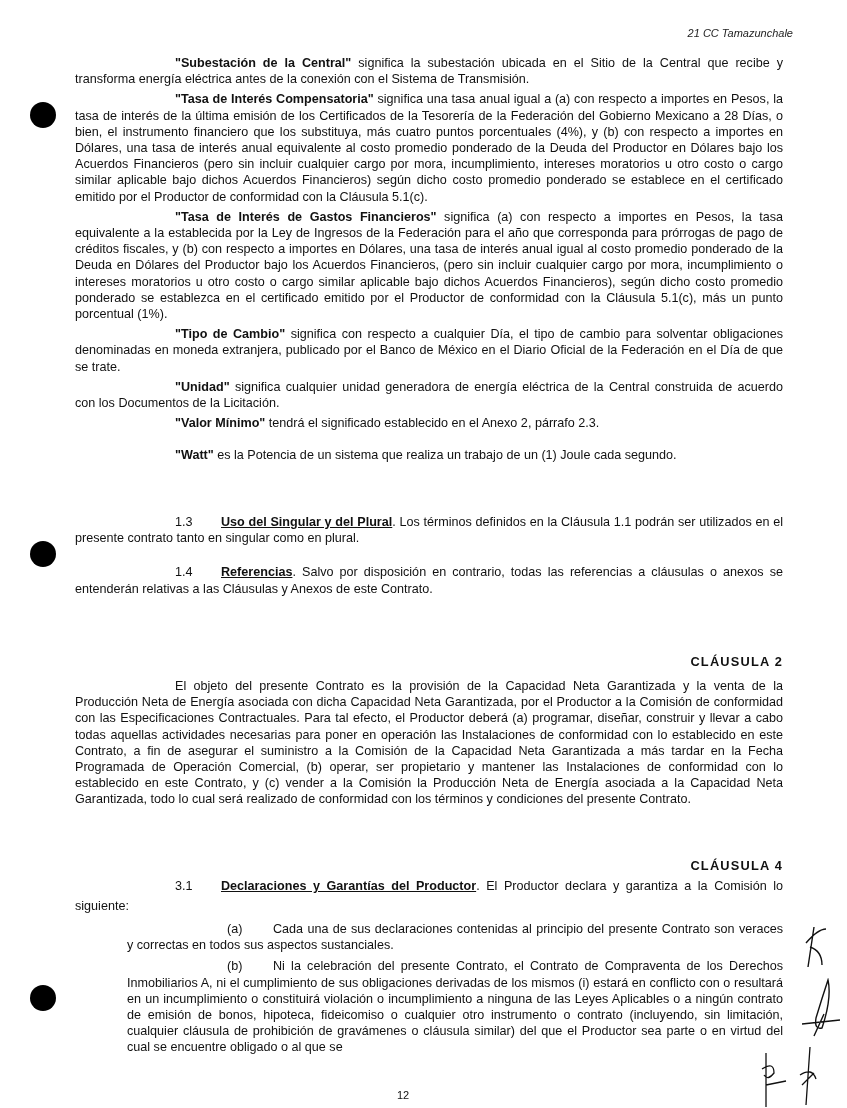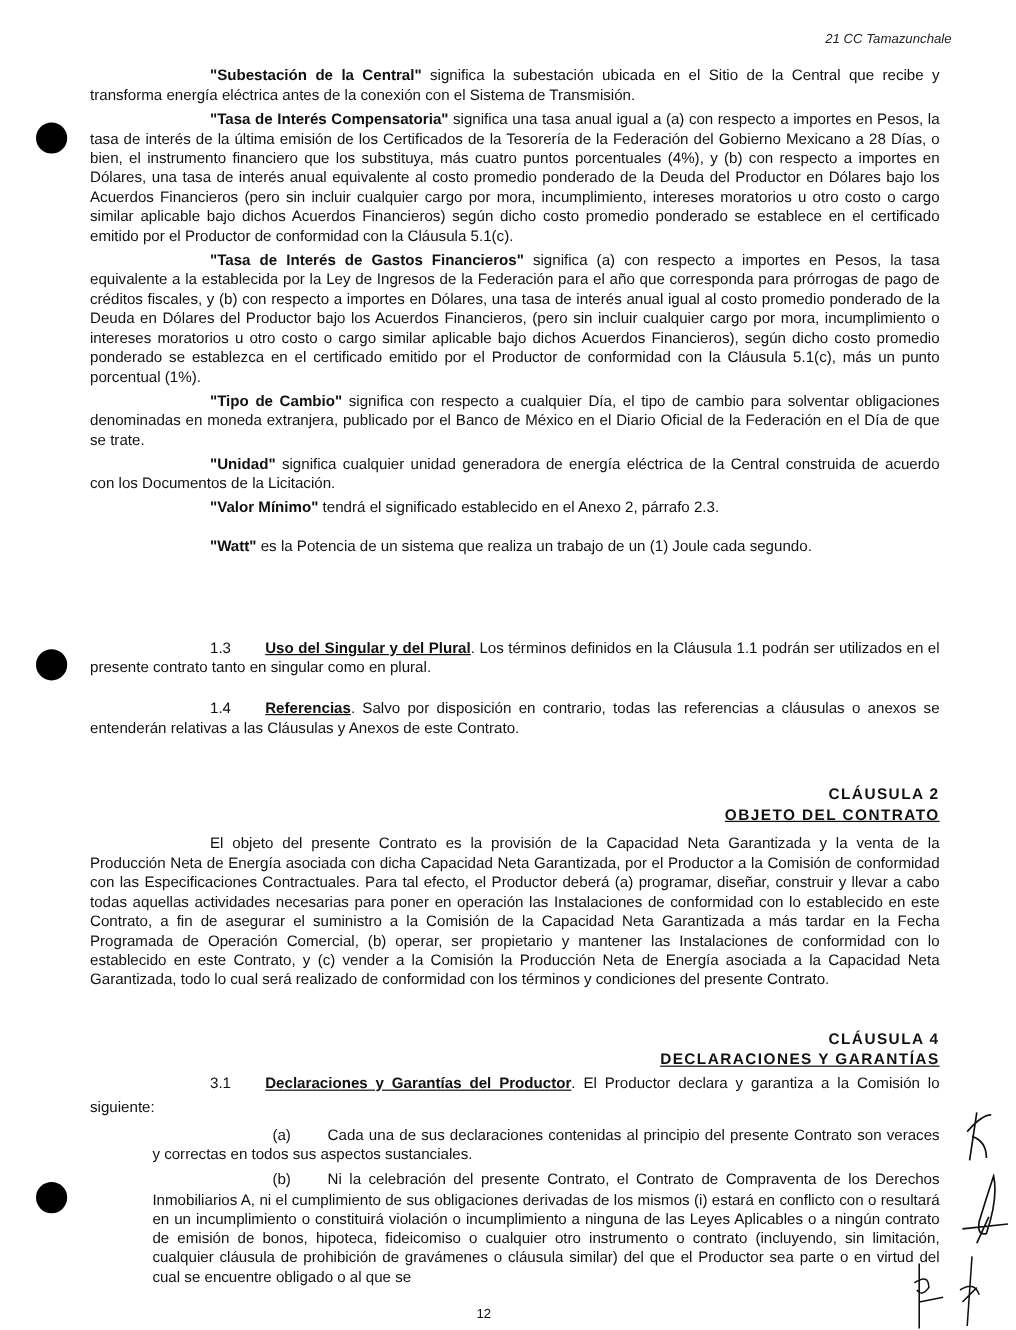--- a/index.html
+++ b/index.html
@@ -37,33 +37,31 @@
     <p class="p"><b>"Subestación de la Central"</b><span> significa la subestación ubicada en el Sitio de la Central que recibe y transforma energía eléctrica antes de la conexión con el Sistema de Transmisión.</span></p>
     <p class="p" style="margin-top:4px"><b>"Tasa de Interés Compensatoria"</b><span> significa una tasa anual igual a (a) con respecto a importes en Pesos, la tasa de interés de la última emisión de los Certificados de la Tesorería de la Federación del Gobierno Mexicano a 28 Días, o bien, el instrumento financiero que los substituya, más cuatro puntos porcentuales (4%), y (b) con respecto a importes en Dólares, una tasa de interés anual equivalente al costo promedio ponderado de la Deuda del Productor en Dólares bajo los Acuerdos Financieros (pero sin incluir cualquier cargo por mora, incumplimiento, intereses moratorios u otro costo o cargo similar aplicable bajo dichos Acuerdos Financieros) según dicho costo promedio ponderado se establece en el certificado emitido por el Productor de conformidad con la Cláusula 5.1(c).</span></p>
     <p class="p" style="margin-top:4px"><b>"Tasa de Interés de Gastos Financieros"</b><span> significa (a) con respecto a importes en Pesos, la tasa equivalente a la establecida por la Ley de Ingresos de la Federación para el año que corresponda para prórrogas de pago de créditos fiscales, y (b) con respecto a importes en Dólares, una tasa de interés anual igual al costo promedio ponderado de la Deuda en Dólares del Productor bajo los Acuerdos Financieros, (pero sin incluir cualquier cargo por mora, incumplimiento o intereses moratorios u otro costo o cargo similar aplicable bajo dichos Acuerdos Financieros), según dicho costo promedio ponderado se establezca en el certificado emitido por el Productor de conformidad con la Cláusula 5.1(c), más un punto porcentual (1%).</span></p>
     <p class="p" style="margin-top:4px"><b>"Tipo de Cambio"</b><span> significa con respecto a cualquier Día, el tipo de cambio para solventar obligaciones denominadas en moneda extranjera, publicado por el Banco de México en el Diario Oficial de la Federación en el Día de que se trate.</span></p>
     <p class="p" style="margin-top:4px"><b>"Unidad"</b><span> significa cualquier unidad generadora de energía eléctrica de la Central construida de acuerdo con los Documentos de la Licitación.</span></p>
     <p class="p" style="margin-top:4px"><b>"Valor Mínimo"</b><span> tendrá el significado establecido en el Anexo 2, párrafo 2.3.</span></p>
     <p class="p" style="margin-top:16px"><b>"Watt"</b><span> es la Potencia de un sistema que realiza un trabajo de un (1) Joule cada segundo.</span></p>
   </div>
 
   <div class="text" style="top:514px">
-    <p class="sec" style="margin-top:18px"><span class="num">1.3</span><u>Uso del Singular y del Plural</u><span>. Los términos definidos en la Cláusula 1.1 podrán ser utilizados en el presente contrato tanto en singular como en plural.</span></p>
+    <p class="sec" style=""><span class="num">1.3</span><u>Uso del Singular y del Plural</u><span>. Los términos definidos en la Cláusula 1.1 podrán ser utilizados en el presente contrato tanto en singular como en plural.</span></p>
     <p class="sec" style="margin-top:18px"><span class="num">1.4</span><u>Referencias</u><span>. Salvo por disposición en contrario, todas las referencias a cláusulas o anexos se entenderán relativas a las Cláusulas y Anexos de este Contrato.</span></p>
   </div>
 
   <div class="text" style="top:653px">
     <div class="clause-title">CLÁUSULA 2</div>
-    <div class="clause-title"><u>OBJETO DEL CONTRATO</u></div>
     <p class="p" style="margin-top:8px">El objeto del presente Contrato es la provisión de la Capacidad Neta Garantizada y la venta de la Producción Neta de Energía asociada con dicha Capacidad Neta Garantizada, por el Productor a la Comisión de conformidad con las Especificaciones Contractuales. Para tal efecto, el Productor deberá (a) programar, diseñar, construir y llevar a cabo todas aquellas actividades necesarias para poner en operación las Instalaciones de conformidad con lo establecido en este Contrato, a fin de asegurar el suministro a la Comisión de la Capacidad Neta Garantizada a más tardar en la Fecha Programada de Operación Comercial, (b) operar, ser propietario y mantener las Instalaciones de conformidad con lo establecido en este Contrato, y (c) vender a la Comisión la Producción Neta de Energía asociada a la Capacidad Neta Garantizada, todo lo cual será realizado de conformidad con los términos y condiciones del presente Contrato.</p>
   </div>
 
   <div class="text" style="top:857px">
     <div class="clause-title">CLÁUSULA 4</div>
-    <div class="clause-title"><u>DECLARACIONES Y GARANTÍAS</u></div>
     <p class="sec" style="margin-top:2px; line-height:20px"><span class="num">3.1</span><u>Declaraciones y Garantías del Productor</u><span>. El Productor declara y garantiza a la Comisión lo siguiente:</span></p>
     <p class="item" style="margin-top:5px"><span class="lbl">(a)</span><span>Cada una de sus declaraciones contenidas al principio del presente Contrato son veraces y correctas en todos sus aspectos sustanciales.</span></p>
     <p class="item" style="margin-top:5px"><span class="lbl">(b)</span><span>Ni la celebración del presente Contrato, el Contrato de Compraventa de los Derechos Inmobiliarios A, ni el cumplimiento de sus obligaciones derivadas de los mismos (i) estará en conflicto con o resultará en un incumplimiento o constituirá violación o incumplimiento a ninguna de las Leyes Aplicables o a ningún contrato de emisión de bonos, hipoteca, fideicomiso o cualquier otro instrumento o contrato (incluyendo, sin limitación, cualquier cláusula de prohibición de gravámenes o cláusula similar) del que el Productor sea parte o en virtud del cual se encuentre obligado o al que se</span></p>
   </div>
 
   <svg class="sig" style="left:800px; top:925px" width="30" height="45" viewBox="0 0 30 45">
     <path d="M14 2 L8 42 M6 18 Q18 4 26 4 M10 22 Q22 26 22 40" stroke="#111" stroke-width="1.4" fill="none"></path>
   </svg>
   <svg class="sig" style="left:800px; top:978px" width="42" height="60" viewBox="0 0 42 60">
     <path d="M28 2 Q32 20 22 50 Q14 52 16 40 Q22 20 28 2 Z M2 46 L40 42 M14 58 L24 36" stroke="#111" stroke-width="1.4" fill="none"></path>

